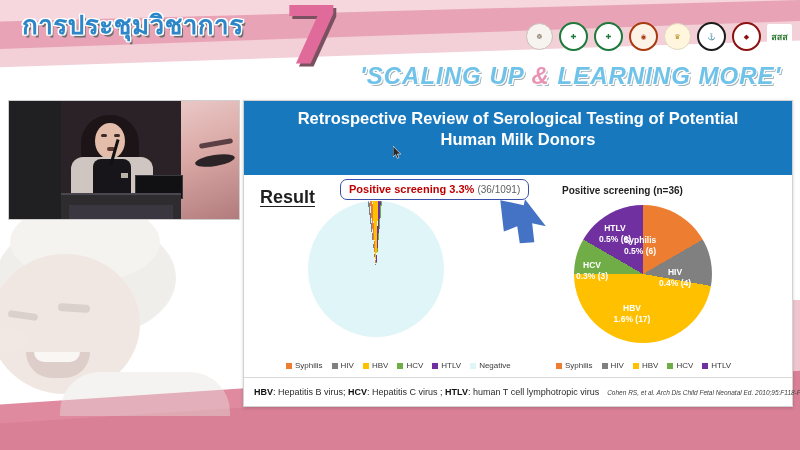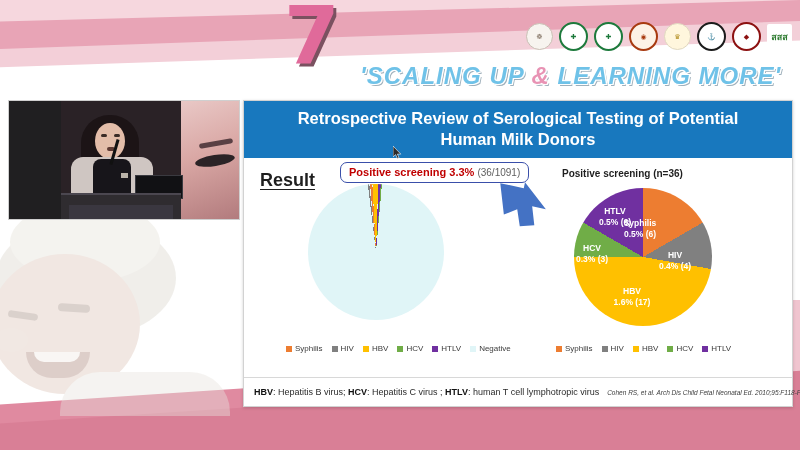--- a/index.html
+++ b/index.html
@@ -119,21 +119,21 @@
   .baby-cheek{position:absolute;left:-6px;top:112px;width:34px;height:24px;border-radius:50%;background:#e0cabe;}
   .baby-body{position:absolute;left:60px;top:156px;width:170px;height:60px;border-radius:40px 40px 0 0;background:#e8e4de;}
 
   
   .slide{
     position:absolute;left:243px;top:100px;width:548px;height:305px;z-index:8;
     background:#ffffff;border:1px solid #d2d2d2;box-shadow:0 1px 3px rgba(0,0,0,.18);
   }
   .slide-title{
     background:#1878be;color:#ffffff;font-size:16.5px;font-weight:bold;
-    text-align:center;line-height:1.25;padding:7px 28px 9px 28px;
+    text-align:center;line-height:1.25;padding:7px 28px 26px 28px;
   }
   .slide-body{position:relative;height:216px;}
 
   .result-label{
     position:absolute;left:16px;top:12px;font-size:18px;font-weight:bold;color:#1f1f1f;
     text-decoration:underline;text-underline-offset:3px;
   }
 
   .callout{
     position:absolute;left:96px;top:4px;
@@ -209,20 +209,21 @@
     <div class="baby-mouth"></div>
     <div class="baby-teeth"></div>
     <div class="baby-body"></div>
   </div>
 
   <div class="header">
     <div class="hdr-band-a"></div>
     <div class="hdr-band-b"></div>
     <div class="hdr-band-c"></div>
 
+    <div class="thai-line1">การประชุมวิชาการ</div>
     <div class="big-seven">7</div>
 
     <div class="slogan"><span>'SCALING UP </span><span class="amp">&amp;</span><span> LEARNING MORE'</span></div>
 
     <div class="logo-row">
       <div class="logo l1">
           <span>☸</span>
         </div>
       <div class="logo l2">
           <span>✚</span>

